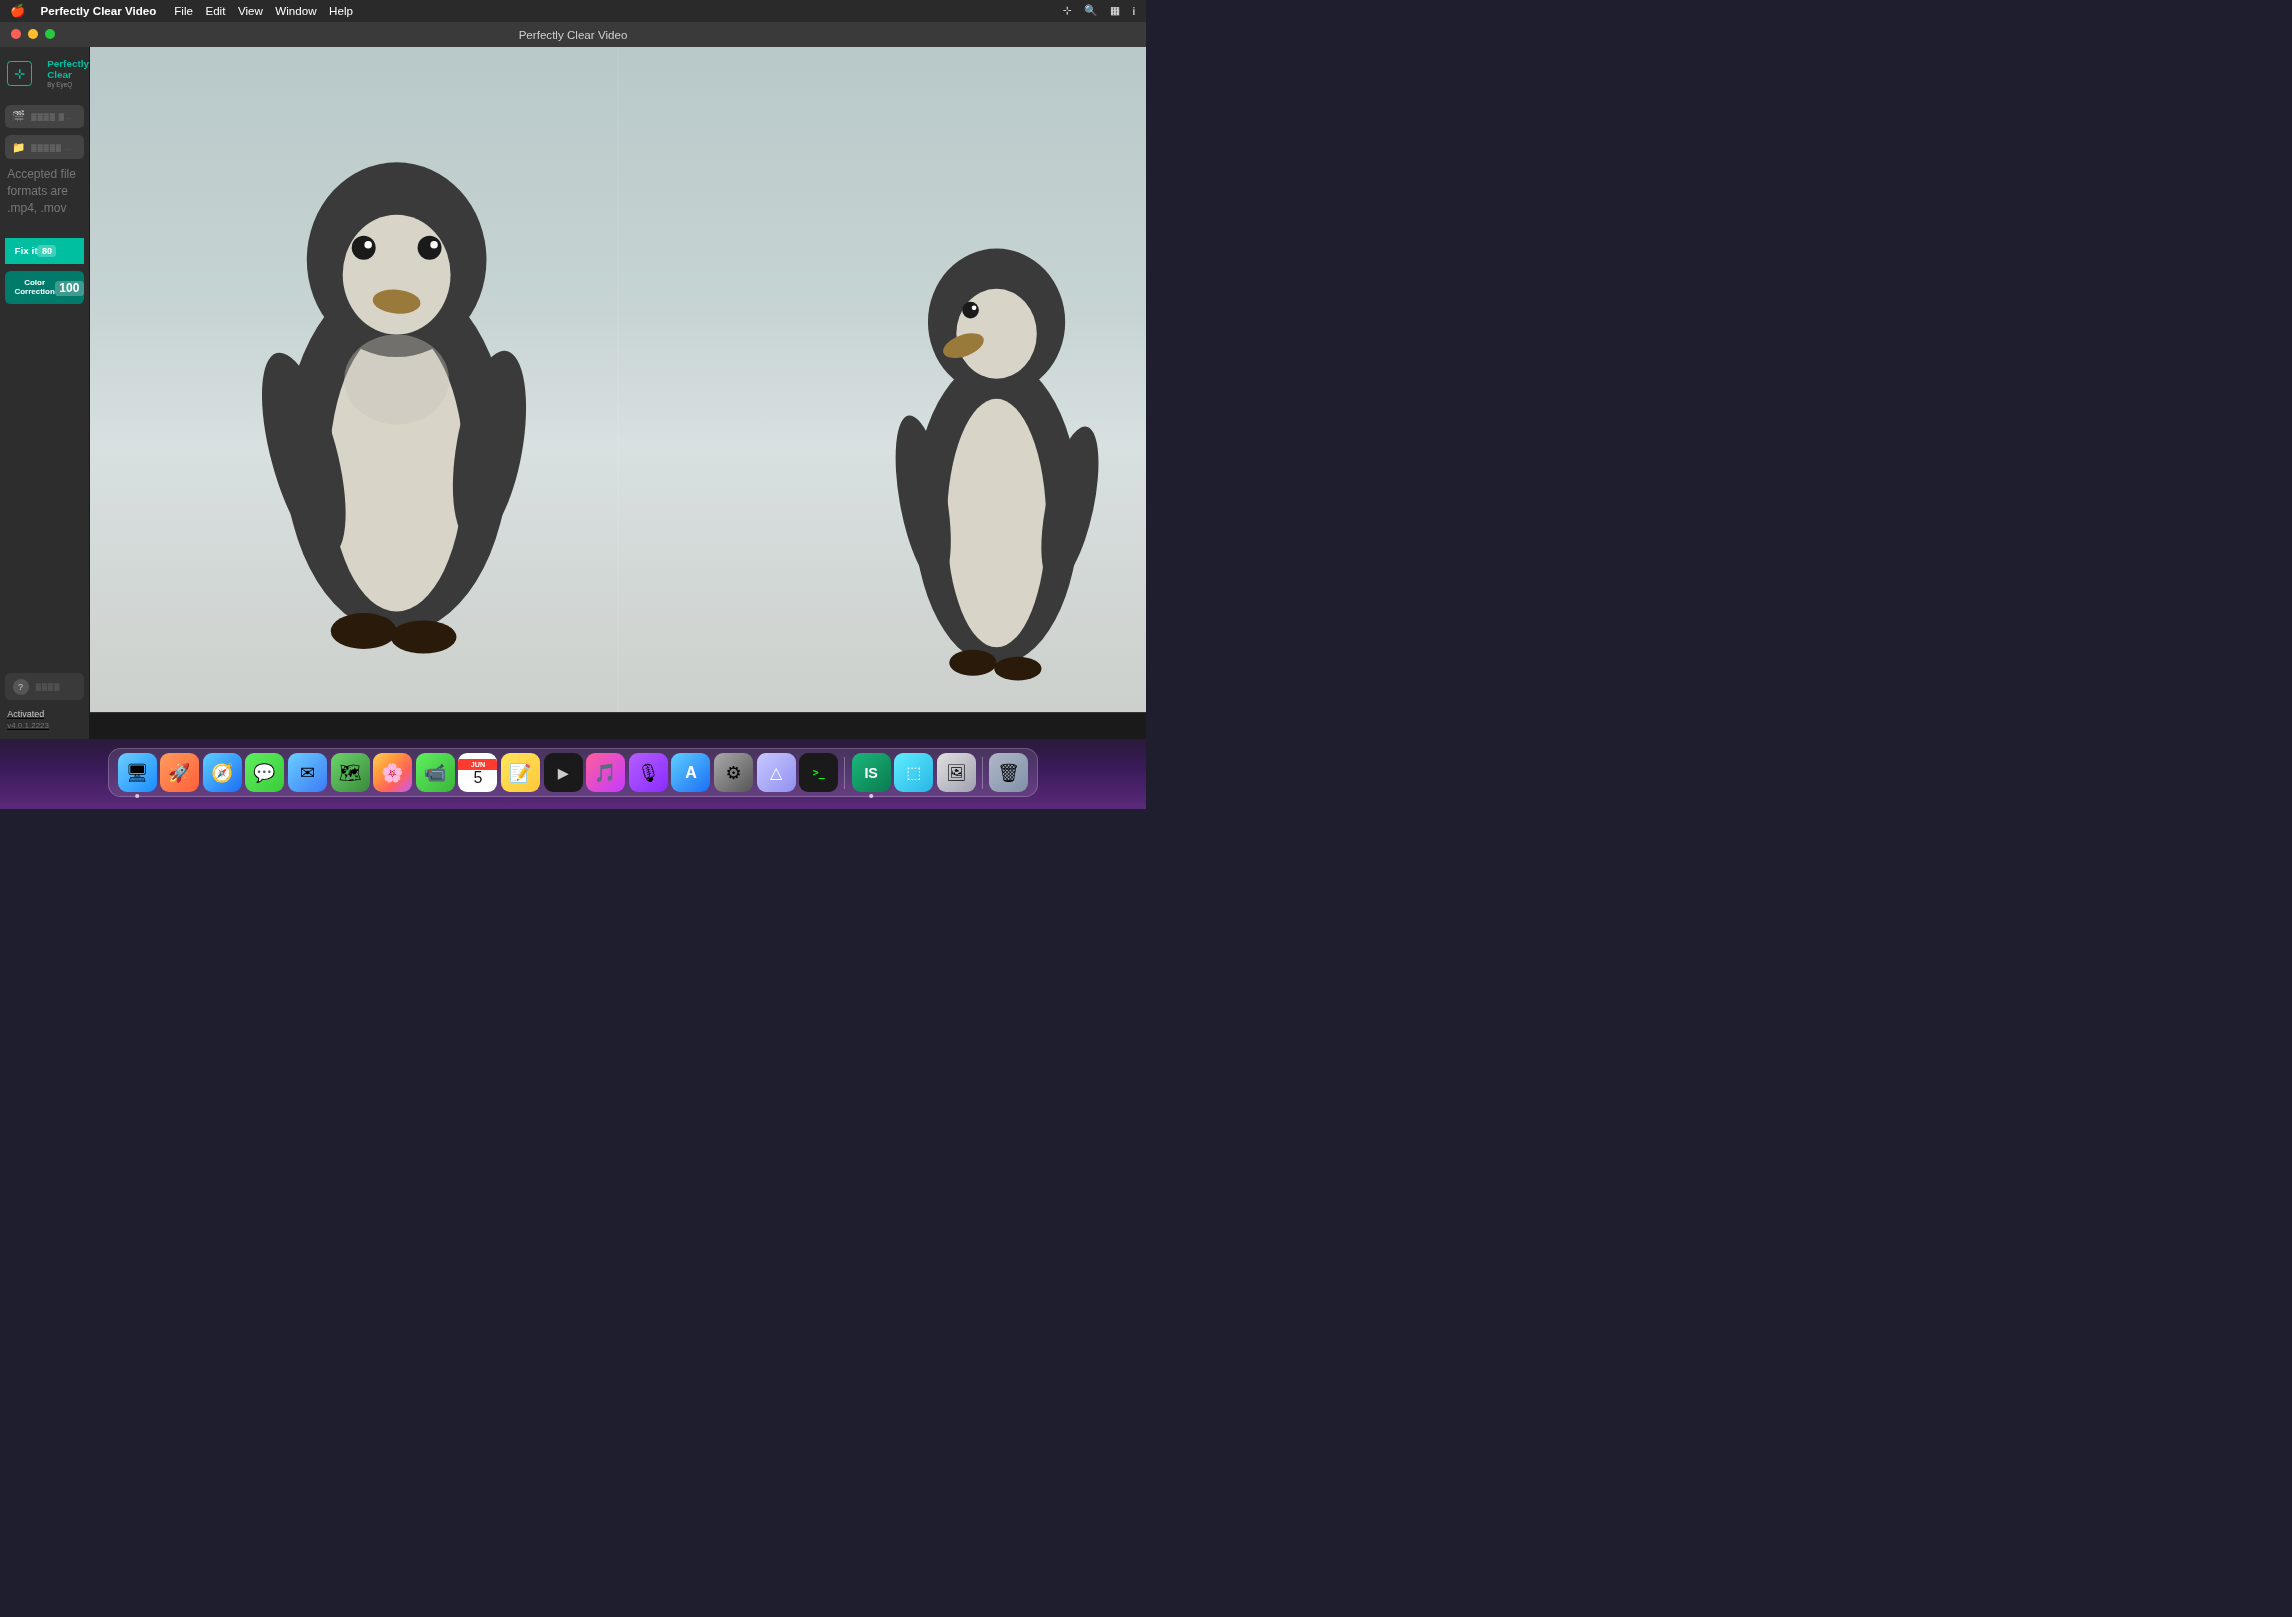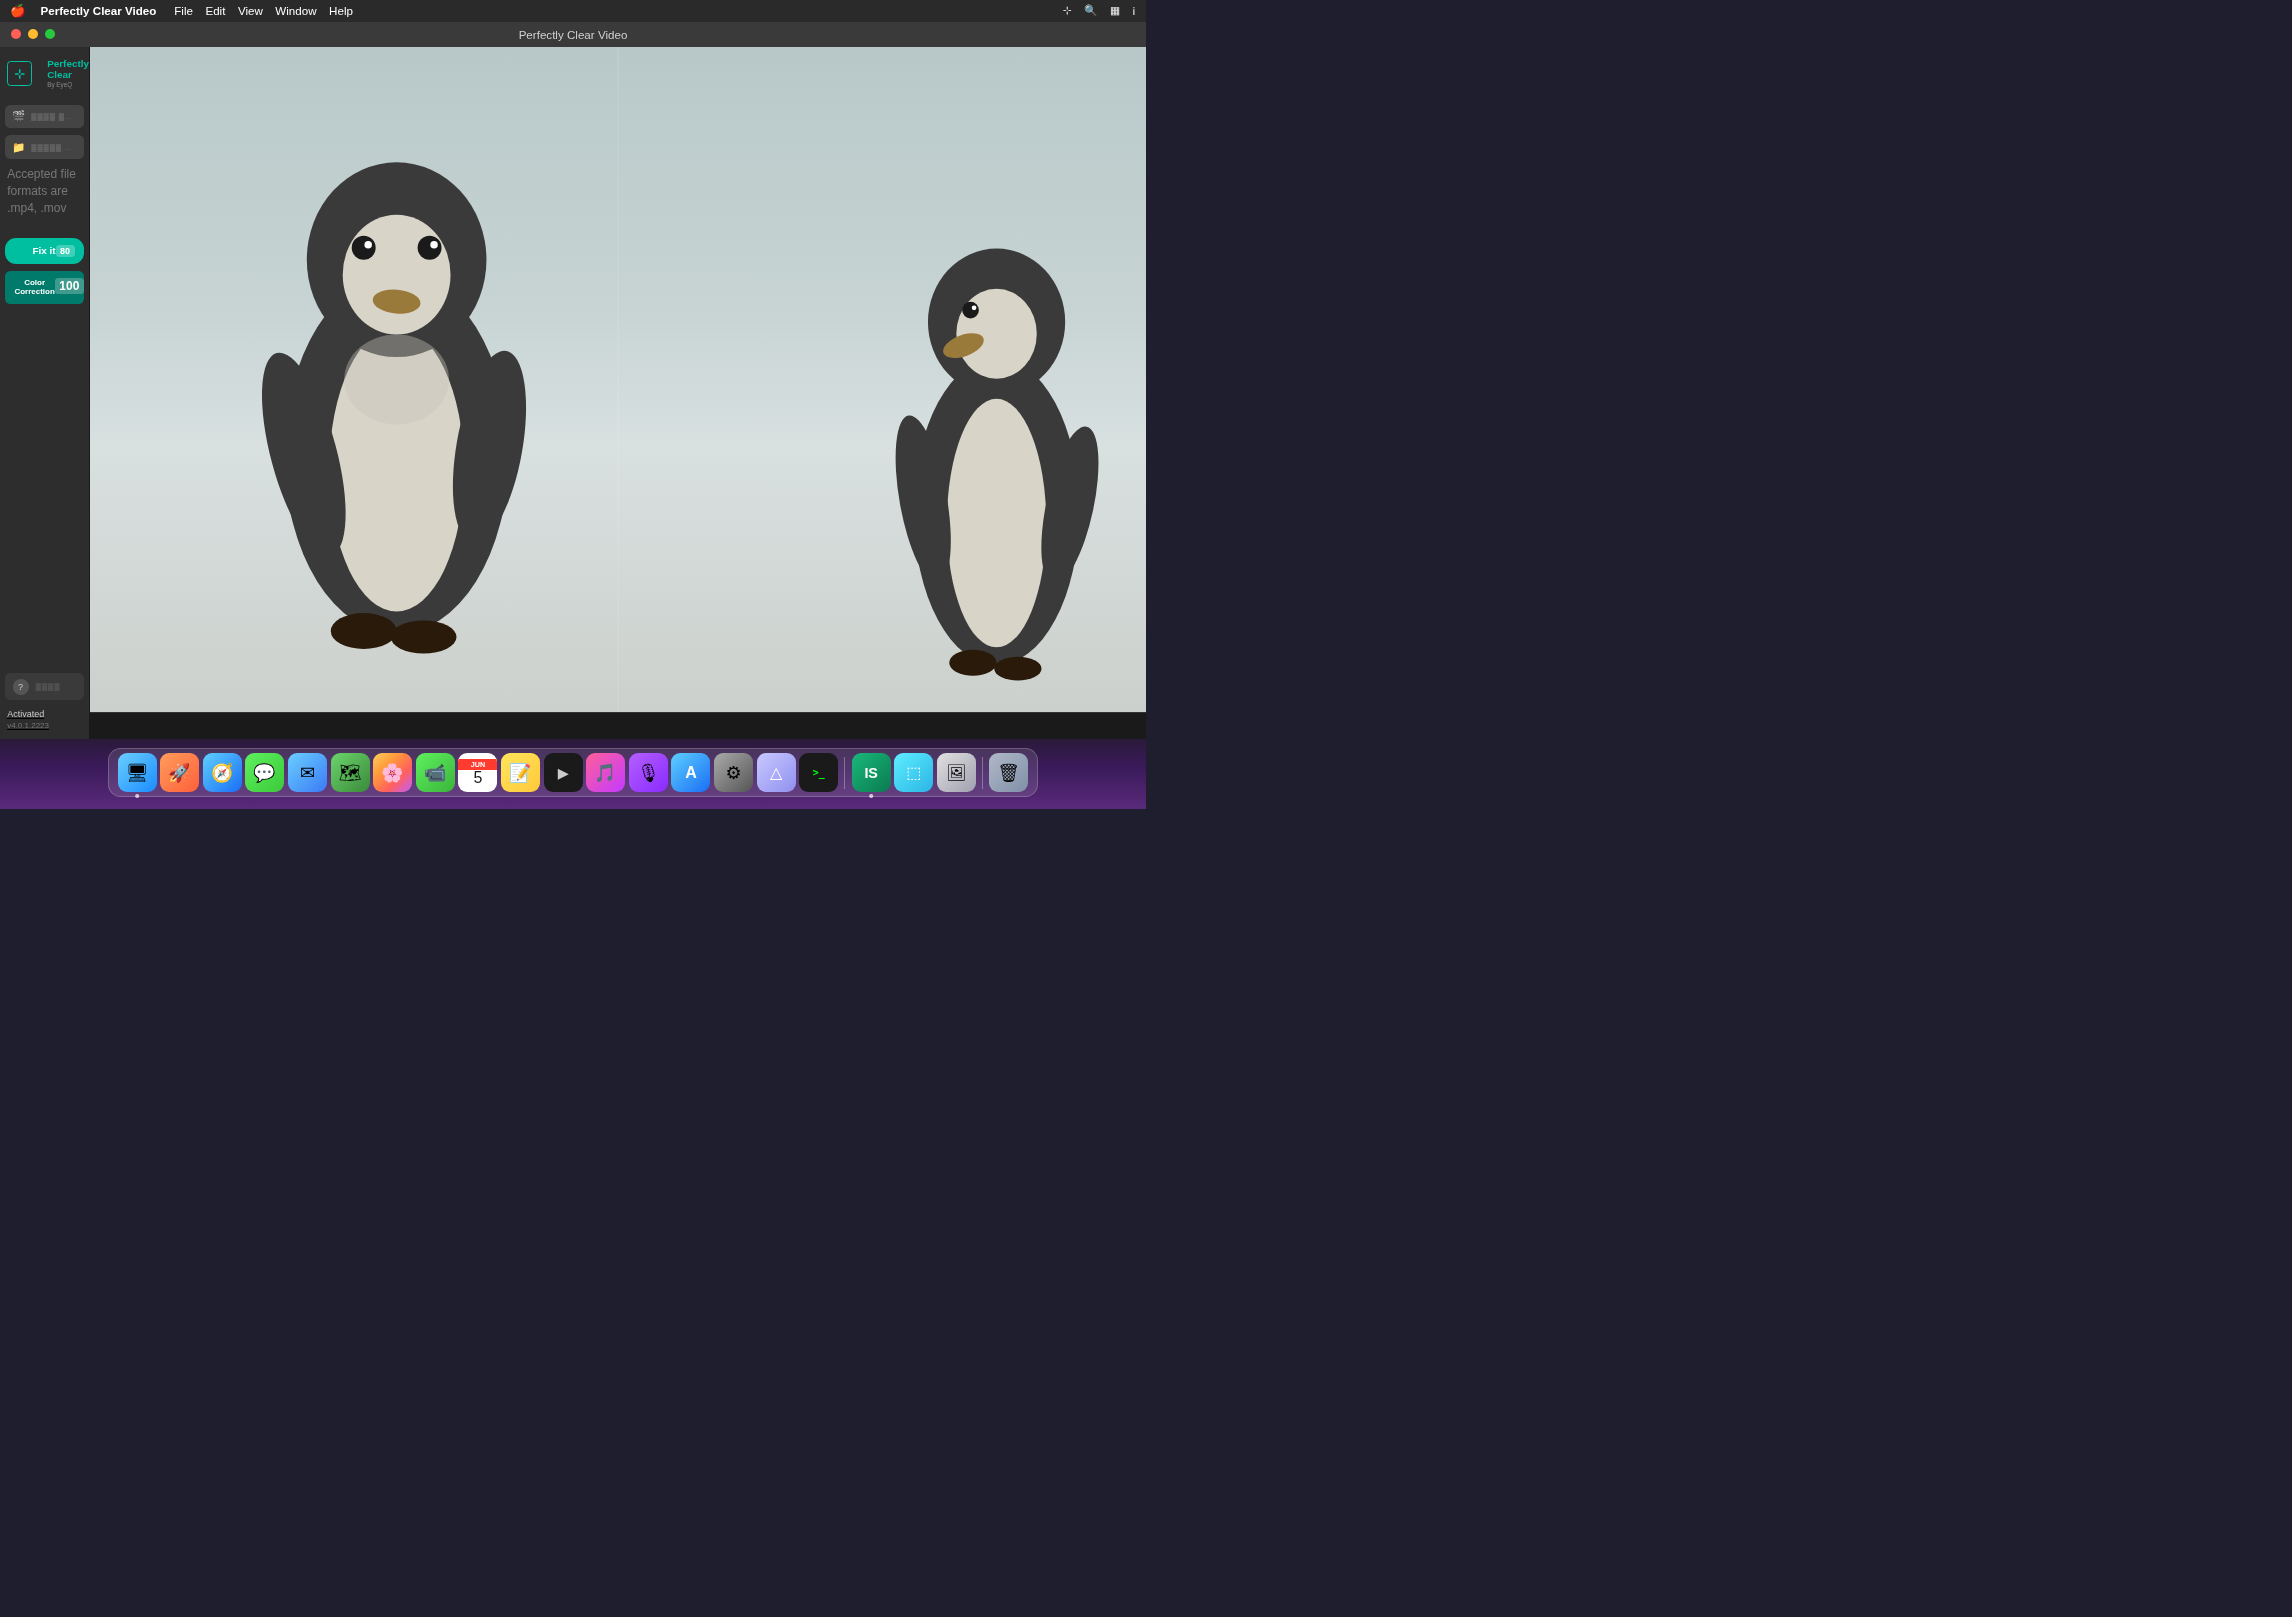--- a/index.html
+++ b/index.html
@@ -168,30 +168,30 @@
       font-size: 12px;
       color: #777;
       line-height: 1.4;
       margin-bottom: 21px;
       padding: 0 1.8px;
     }
 
     .fix-btn {
       background: #00bfa0;
       border: none;
-      border-radius: 11px;
+      border-radius: 0;
       padding: 7.2px 9px;
       color: #fff;
       font-size: 9.9px;
       font-weight: 600;
       cursor: pointer;
       margin-bottom: 7.2px;
       display: flex;
       align-items: center;
-      justify-content: flex-end;
+      justify-content: flex-start;
       width: 100%;
     }
     .fix-badge {
       background: rgba(255,255,255,0.25);
       border-radius: 3.6px;
       padding: 0.9px 4.5px;
       font-size: 9px;
       font-weight: 700;
     }
 
@@ -199,21 +199,21 @@
       background: #007a6a;
       border: none;
       border-radius: 5.4px;
       padding: 7.2px 9px;
       color: #fff;
       font-size: 9px;
       font-weight: 600;
       cursor: pointer;
       margin-bottom: 7.2px;
       display: flex;
-      align-items: flex-start;
+      align-items: flex-end;
       justify-content: space-between;
       width: 100%;
     }
 
     .sidebar-spacer { flex: 1; }
 
     .help-area {
       background: #3a3a3a;
       border-radius: 5.4px;
       padding: 5.4px 7.2px;

